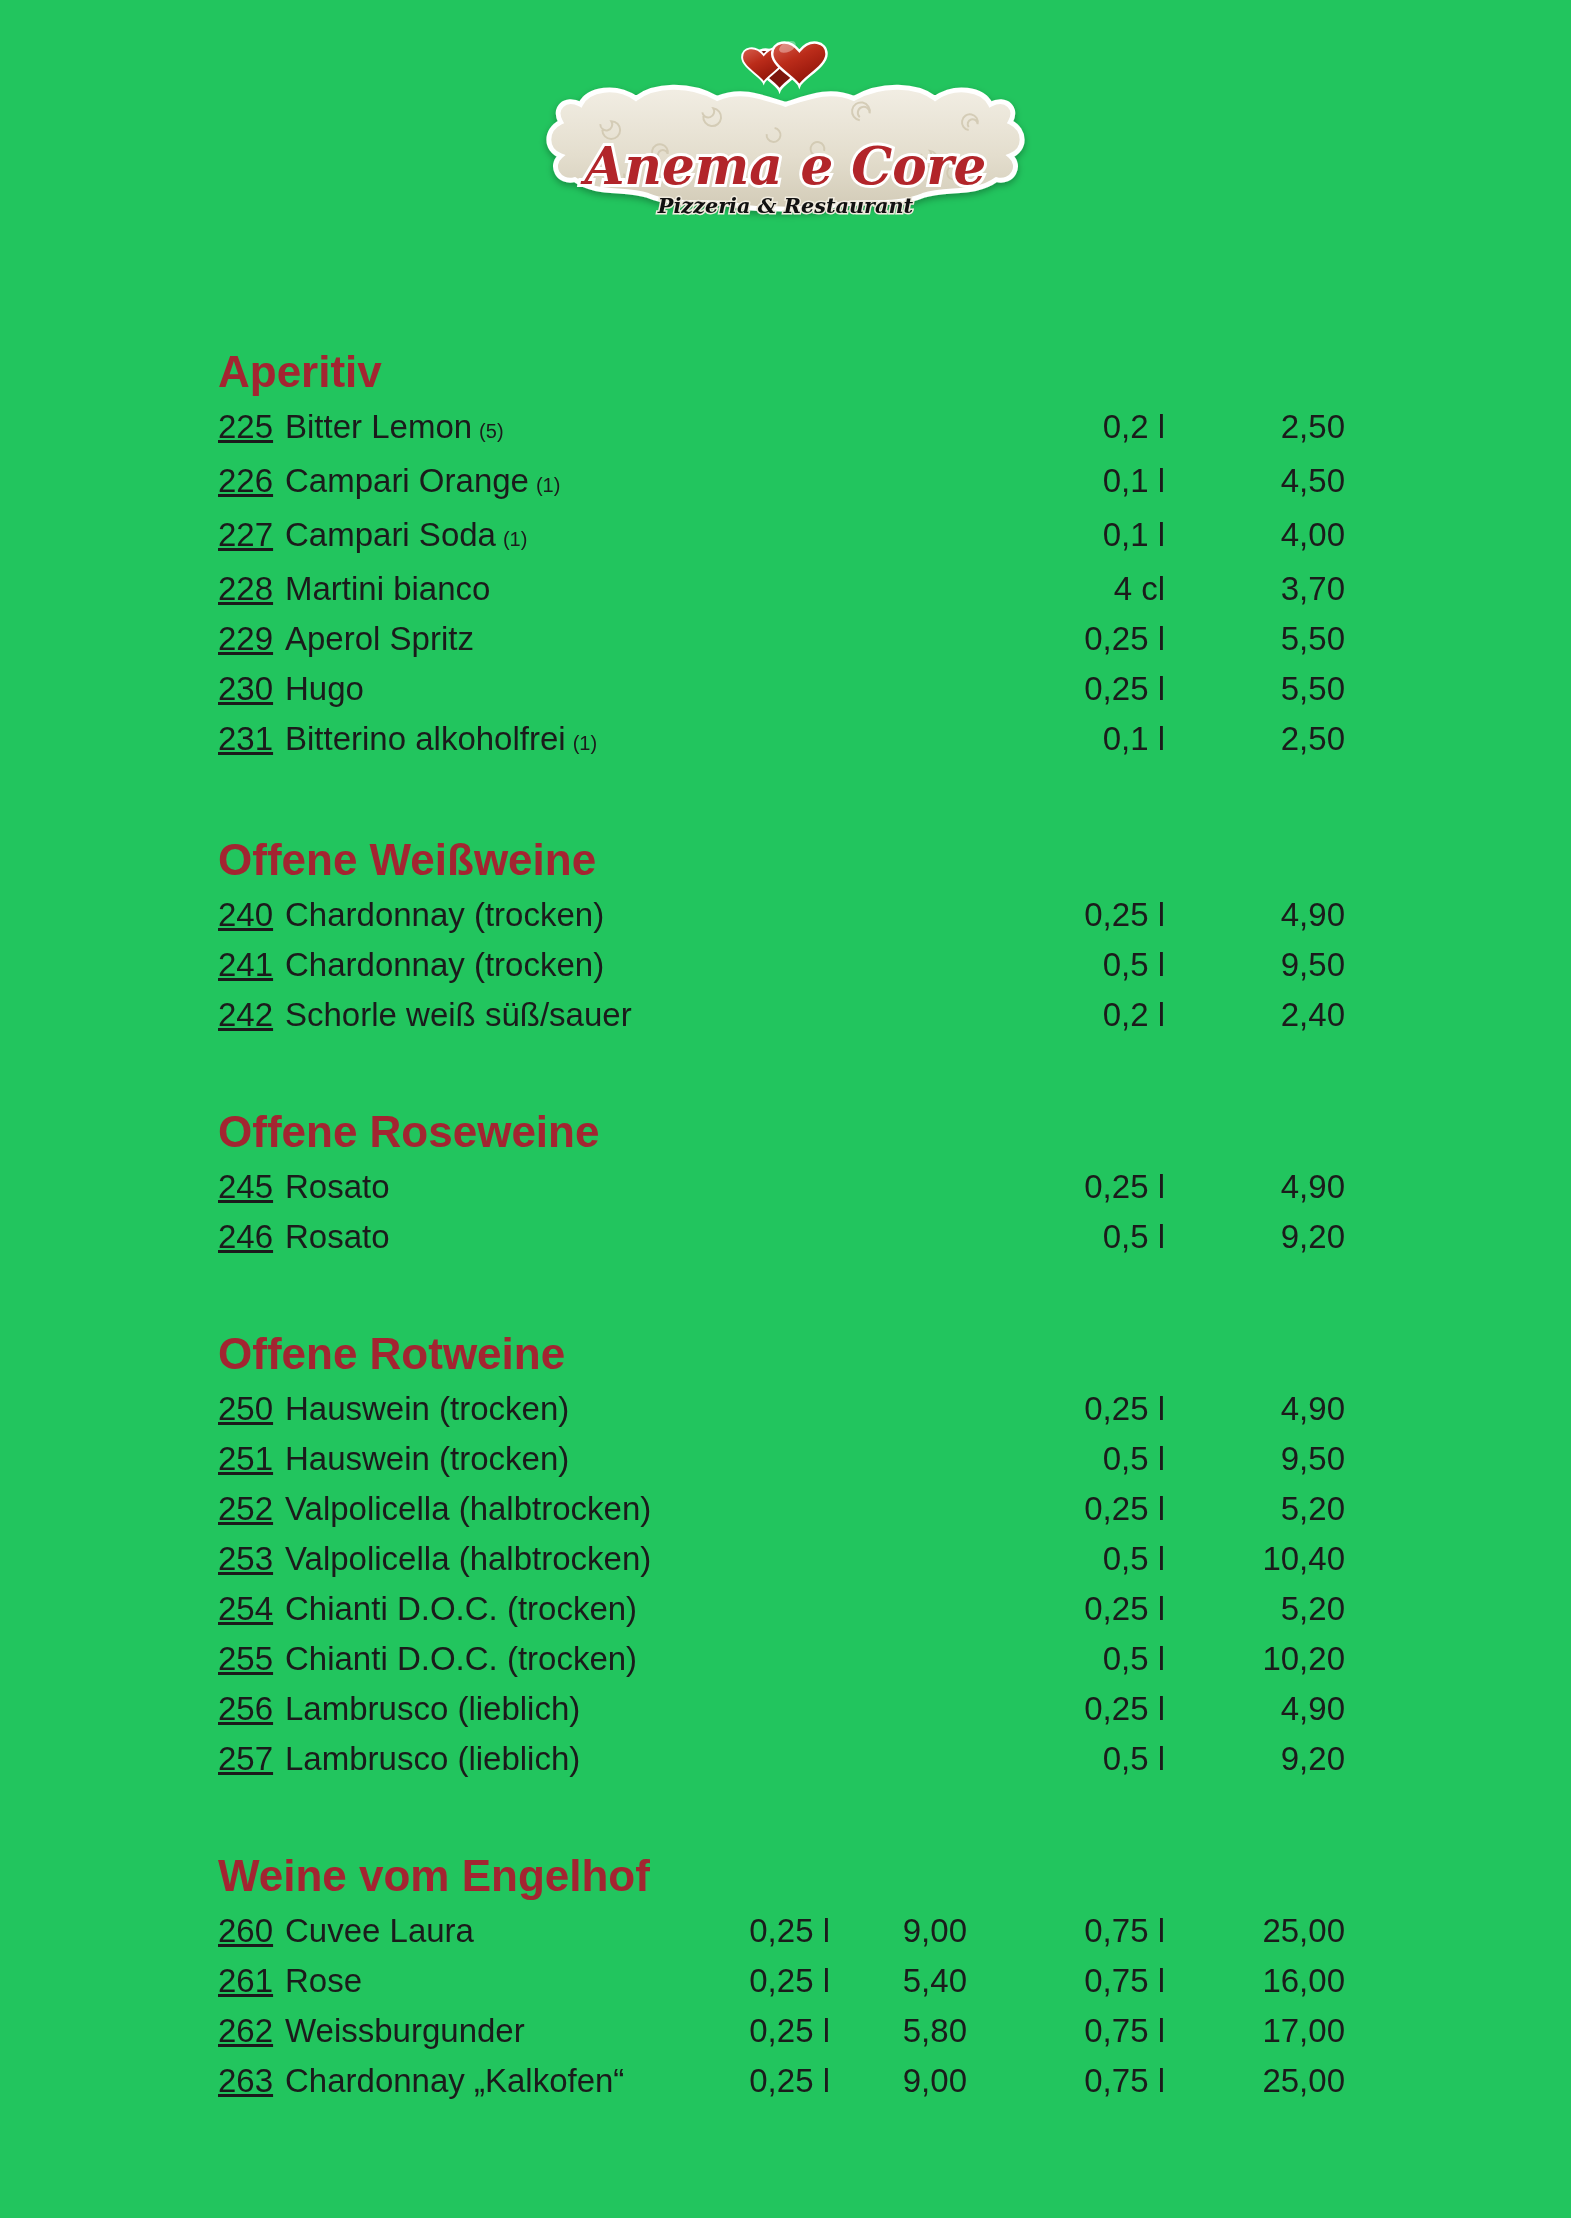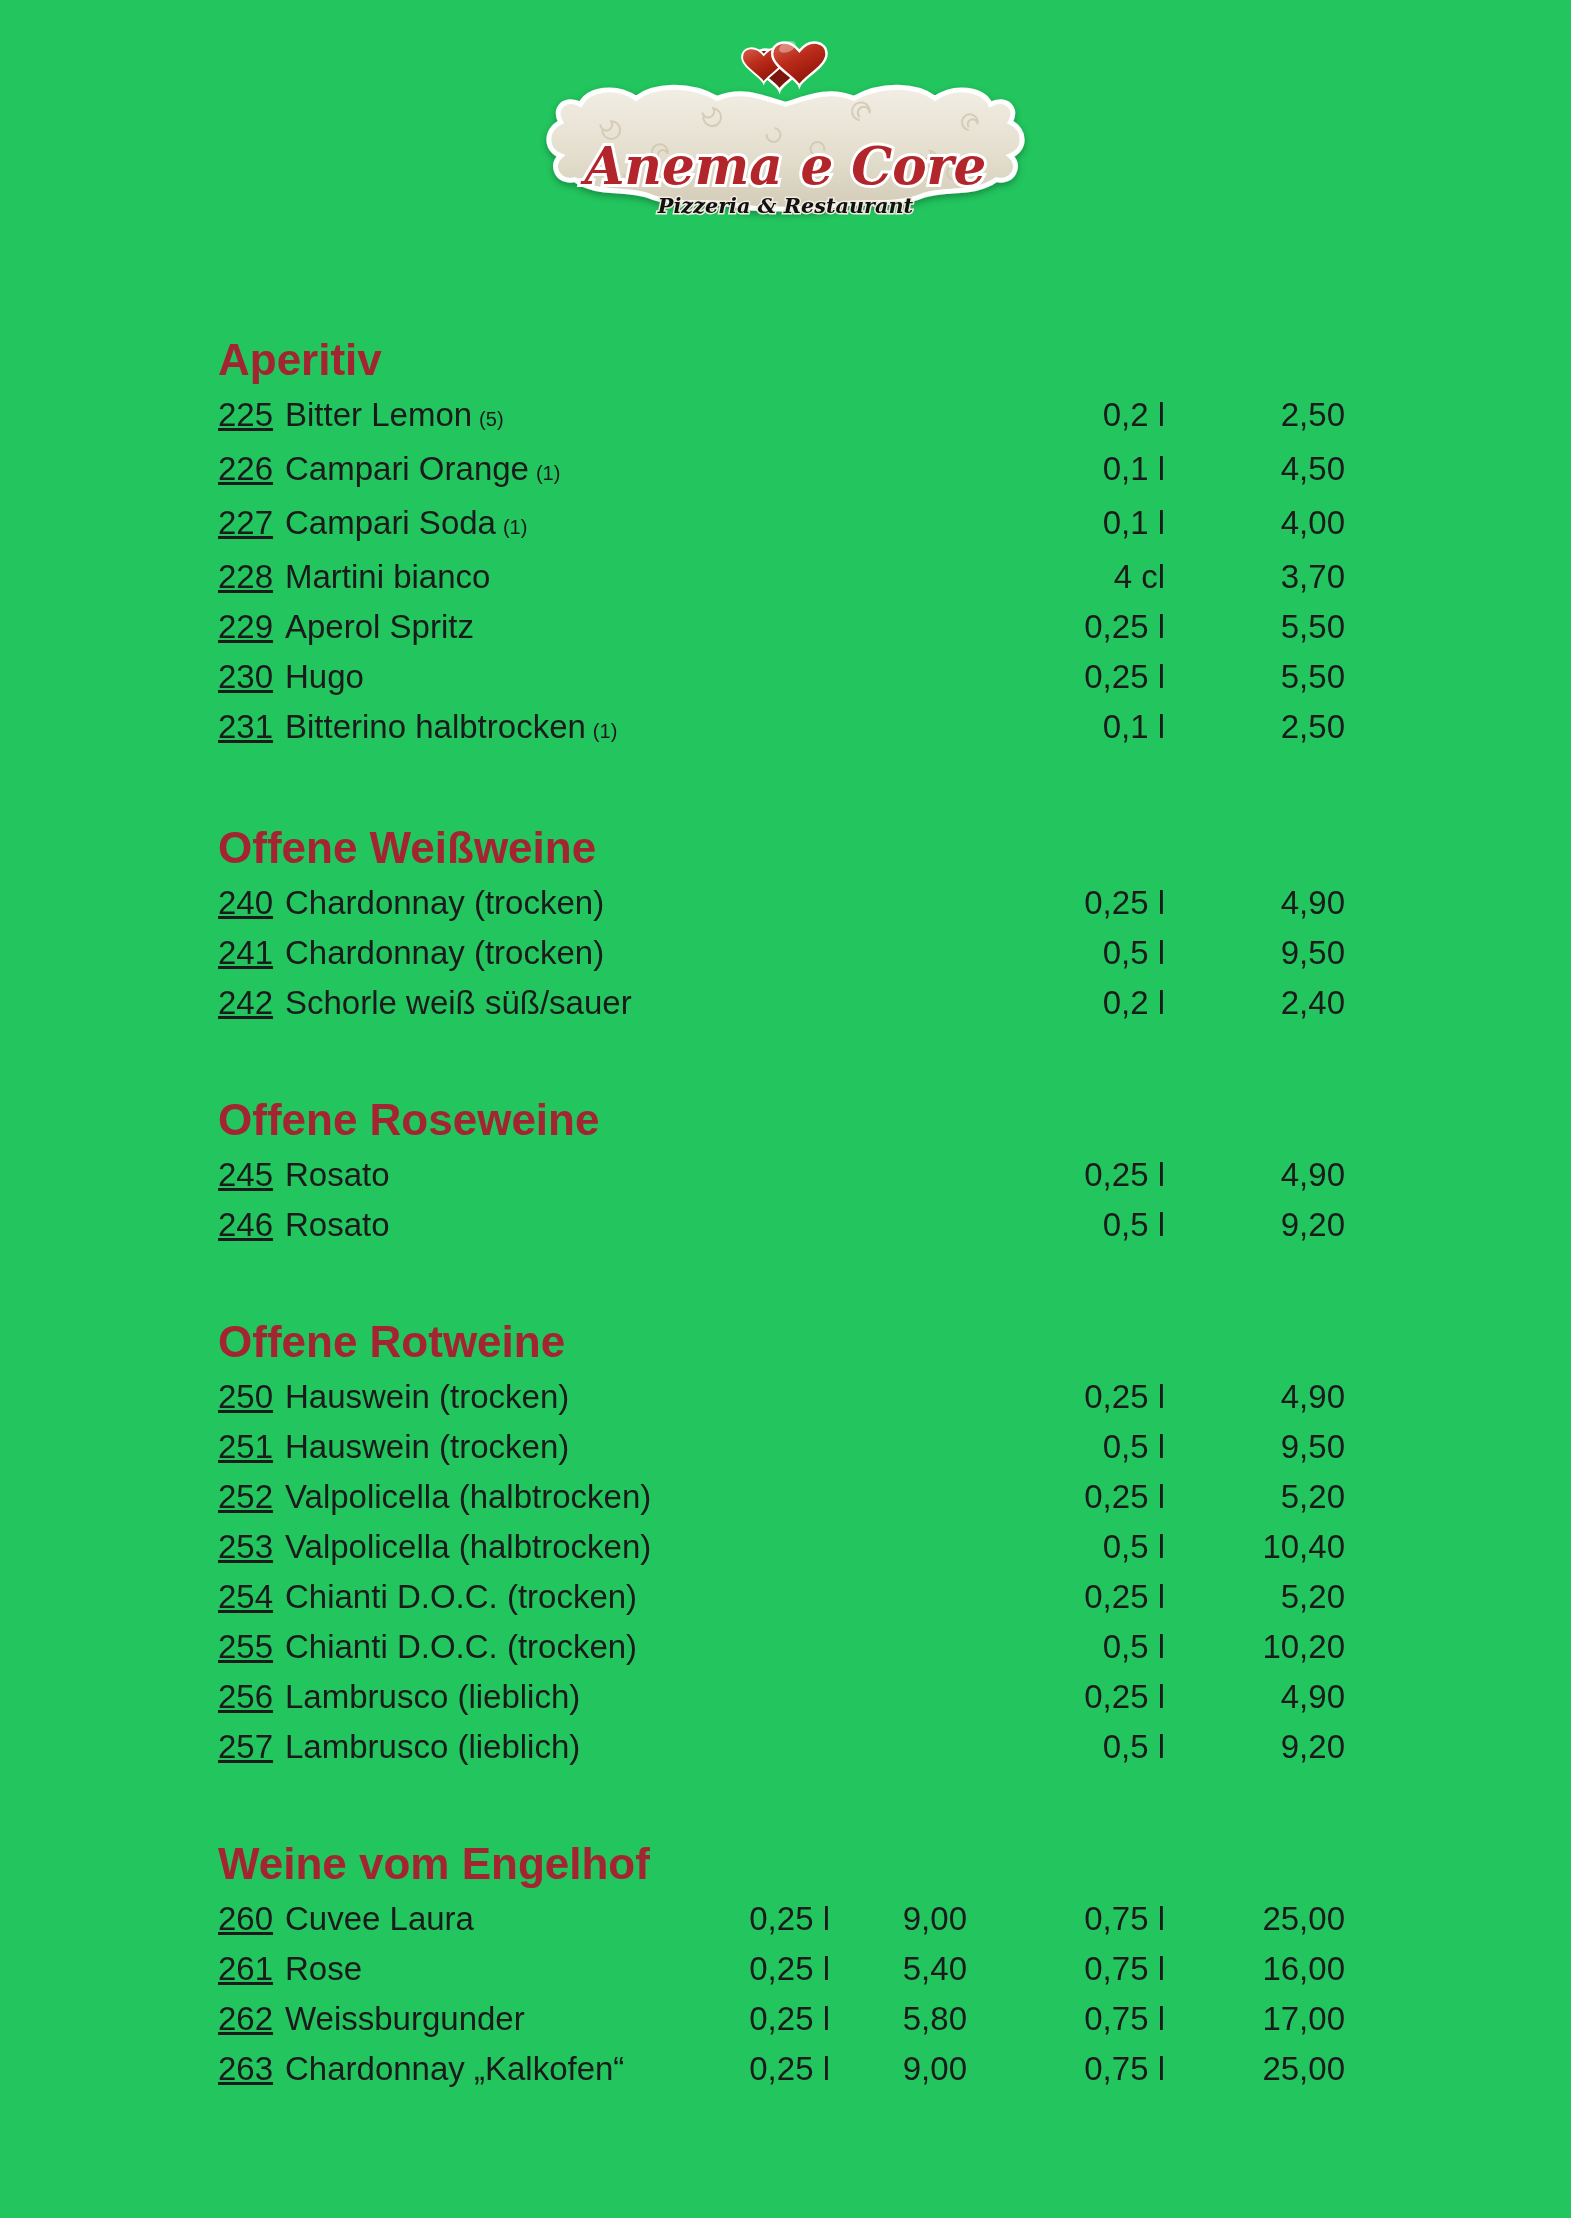--- a/index.html
+++ b/index.html
@@ -33,21 +33,21 @@
     display:flex;align-items:center;justify-content:center;
     font-family:"Liberation Serif", serif;
     font-variant:small-caps;
     font-size:30px;letter-spacing:3px;word-spacing:6px;
     color:#262626;
   }
   .hotel-line .scroll{width:52px;height:22px;margin:0 12px;}
   .hotel-line .scroll.flip{transform:scaleX(-1);}
   
   .menu{
-    position:absolute;left:218px;top:336px;width:1127px;
+    position:absolute;left:218px;top:348px;width:1127px;
   }
   .menu-section{margin-top:68px;}
   .menu-section:first-child{margin-top:0;}
   .sec-title{
     margin:0;
     font-size:44px;line-height:48px;font-weight:700;
     color:var(--heading-red);
     letter-spacing:0;
   }
   .rows{margin-top:6px;}
@@ -157,21 +157,21 @@
             <span class="pb">5,50</span>
           </div>
           <div class="row">
             <span class="num">230</span>
             <span class="name"><span class="nm">Hugo</span></span>
             <span class="qb">0,25 l</span>
             <span class="pb">5,50</span>
           </div>
           <div class="row">
             <span class="num">231</span>
-            <span class="name"><span class="nm">Bitterino halbtrocken</span><span class="marker">(1)</span></span>
+            <span class="name"><span class="nm">Bitterino alkoholfrei</span><span class="marker">(1)</span></span>
             <span class="qb">0,1 l</span>
             <span class="pb">2,50</span>
           </div>
         </div>
       </section>
       <section class="menu-section">
         <h2 class="sec-title">Offene Weißweine</h2>
         <div class="rows">
           <div class="row">
             <span class="num">240</span>

